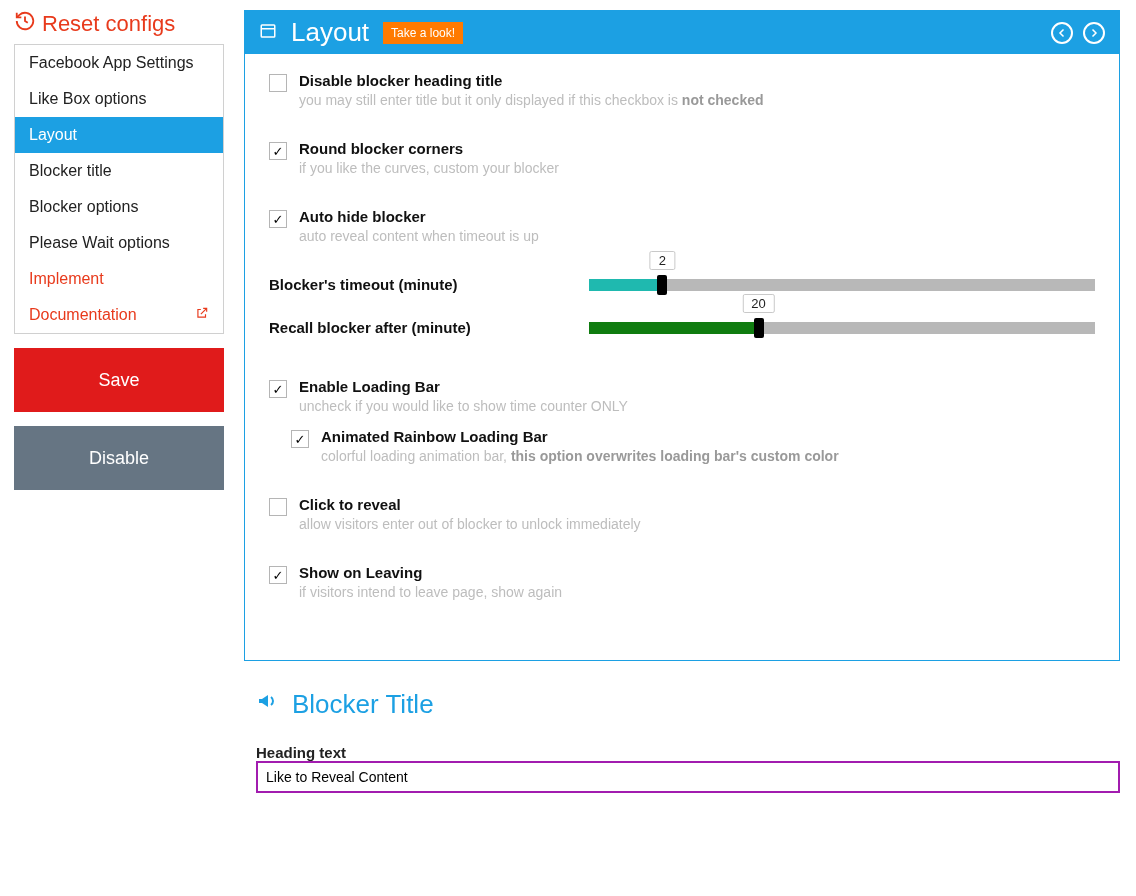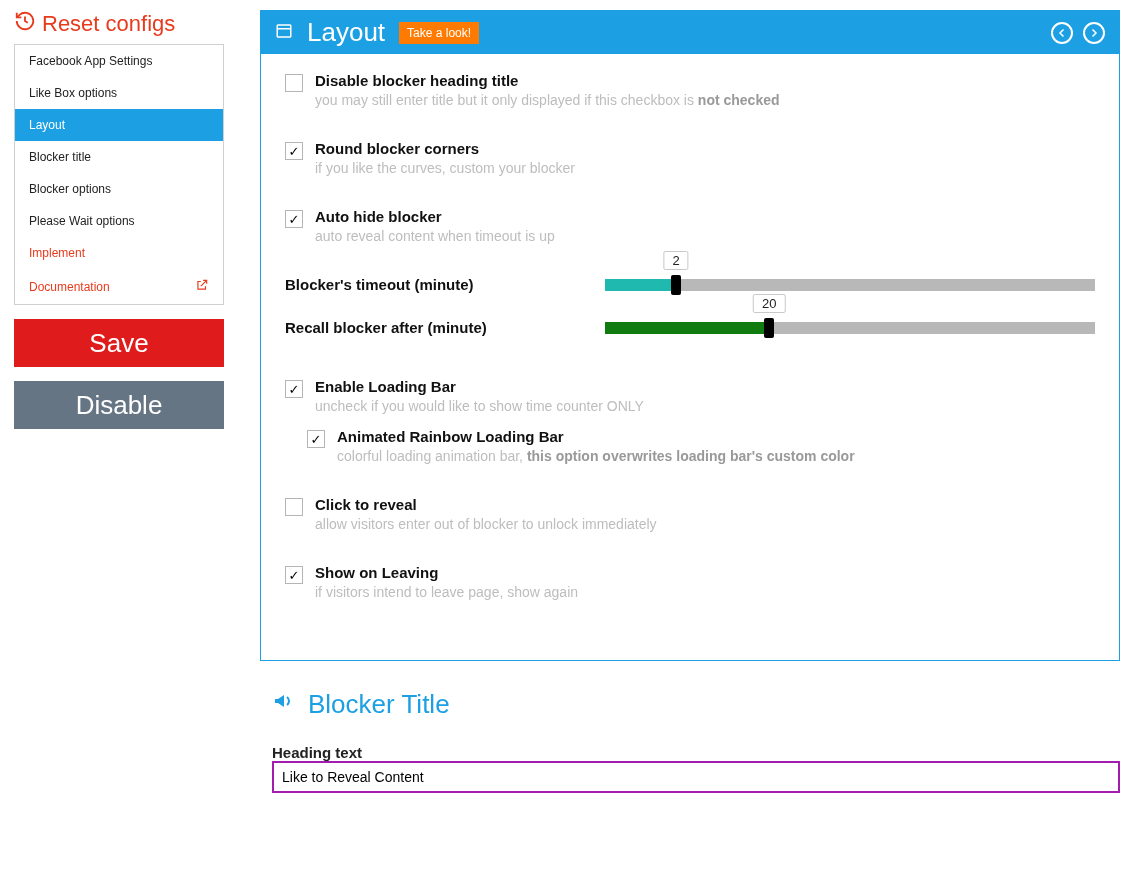--- a/index.html
+++ b/index.html
@@ -1,28 +1,28 @@
 <!DOCTYPE html>
 <html><head>
 <meta charset="utf-8">
 <style>
   * { box-sizing: border-box; margin: 0; padding: 0; }
   body { font-family: "Segoe UI", Arial, sans-serif; font-size: 14px; background: #fff; color: #222; width: 1136px; }
-  .page { display: flex; padding: 10px 16px 30px 14px; gap: 36px; align-items: flex-start; }
+  .page { display: flex; padding: 10px 16px 30px 14px; gap: 20px; align-items: flex-start; }
 
   
   .left { width: 210px; flex: none; }
   .reset-link { display: flex; align-items: center; gap: 6px; color: #e83a1c; font-size: 22px; margin-bottom: 6px; cursor: pointer; }
   .reset-link svg { width: 22px; height: 22px; }
   .nav { border: 1px solid #d0d0d0; background: #fff; }
-  .nav-item { padding: 9px 14px; font-size: 12px; color: #222; border-bottom: 0px solid #eee; cursor: pointer; display:flex; justify-content:space-between; align-items:center; }
+  .nav-item { padding: 9px 14px; font-size: 16px; color: #222; border-bottom: 0px solid #eee; cursor: pointer; display:flex; justify-content:space-between; align-items:center; }
   .nav-item.active { background: #1ca0e3; color: #fff; }
   .nav-item.accent { color: #e83a1c; }
   .side-btns { margin-top: 14px; display:flex; flex-direction:column; gap:14px; }
-  .side-btn { height: 48px; display:flex; align-items:center; justify-content:center; color:#fff; font-size: 26px; cursor:pointer; }
+  .side-btn { height: 64px; display:flex; align-items:center; justify-content:center; color:#fff; font-size: 18px; cursor:pointer; }
   .btn-save { background:#e01b1b; }
   .btn-preview { background:#1ca0e3; }
   .btn-disable { background:#667583; }
   .ext-icon svg { width:14px; height:14px; }
 
   
   .right { flex: 1; }
   .panel { border:1px solid #1ca0e3; }
   .panel-header { background:#1ca0e3; color:#fff; display:flex; align-items:center; padding:6px 14px; gap:14px; }
   .panel-title { font-size: 26px; font-weight: 400; }

